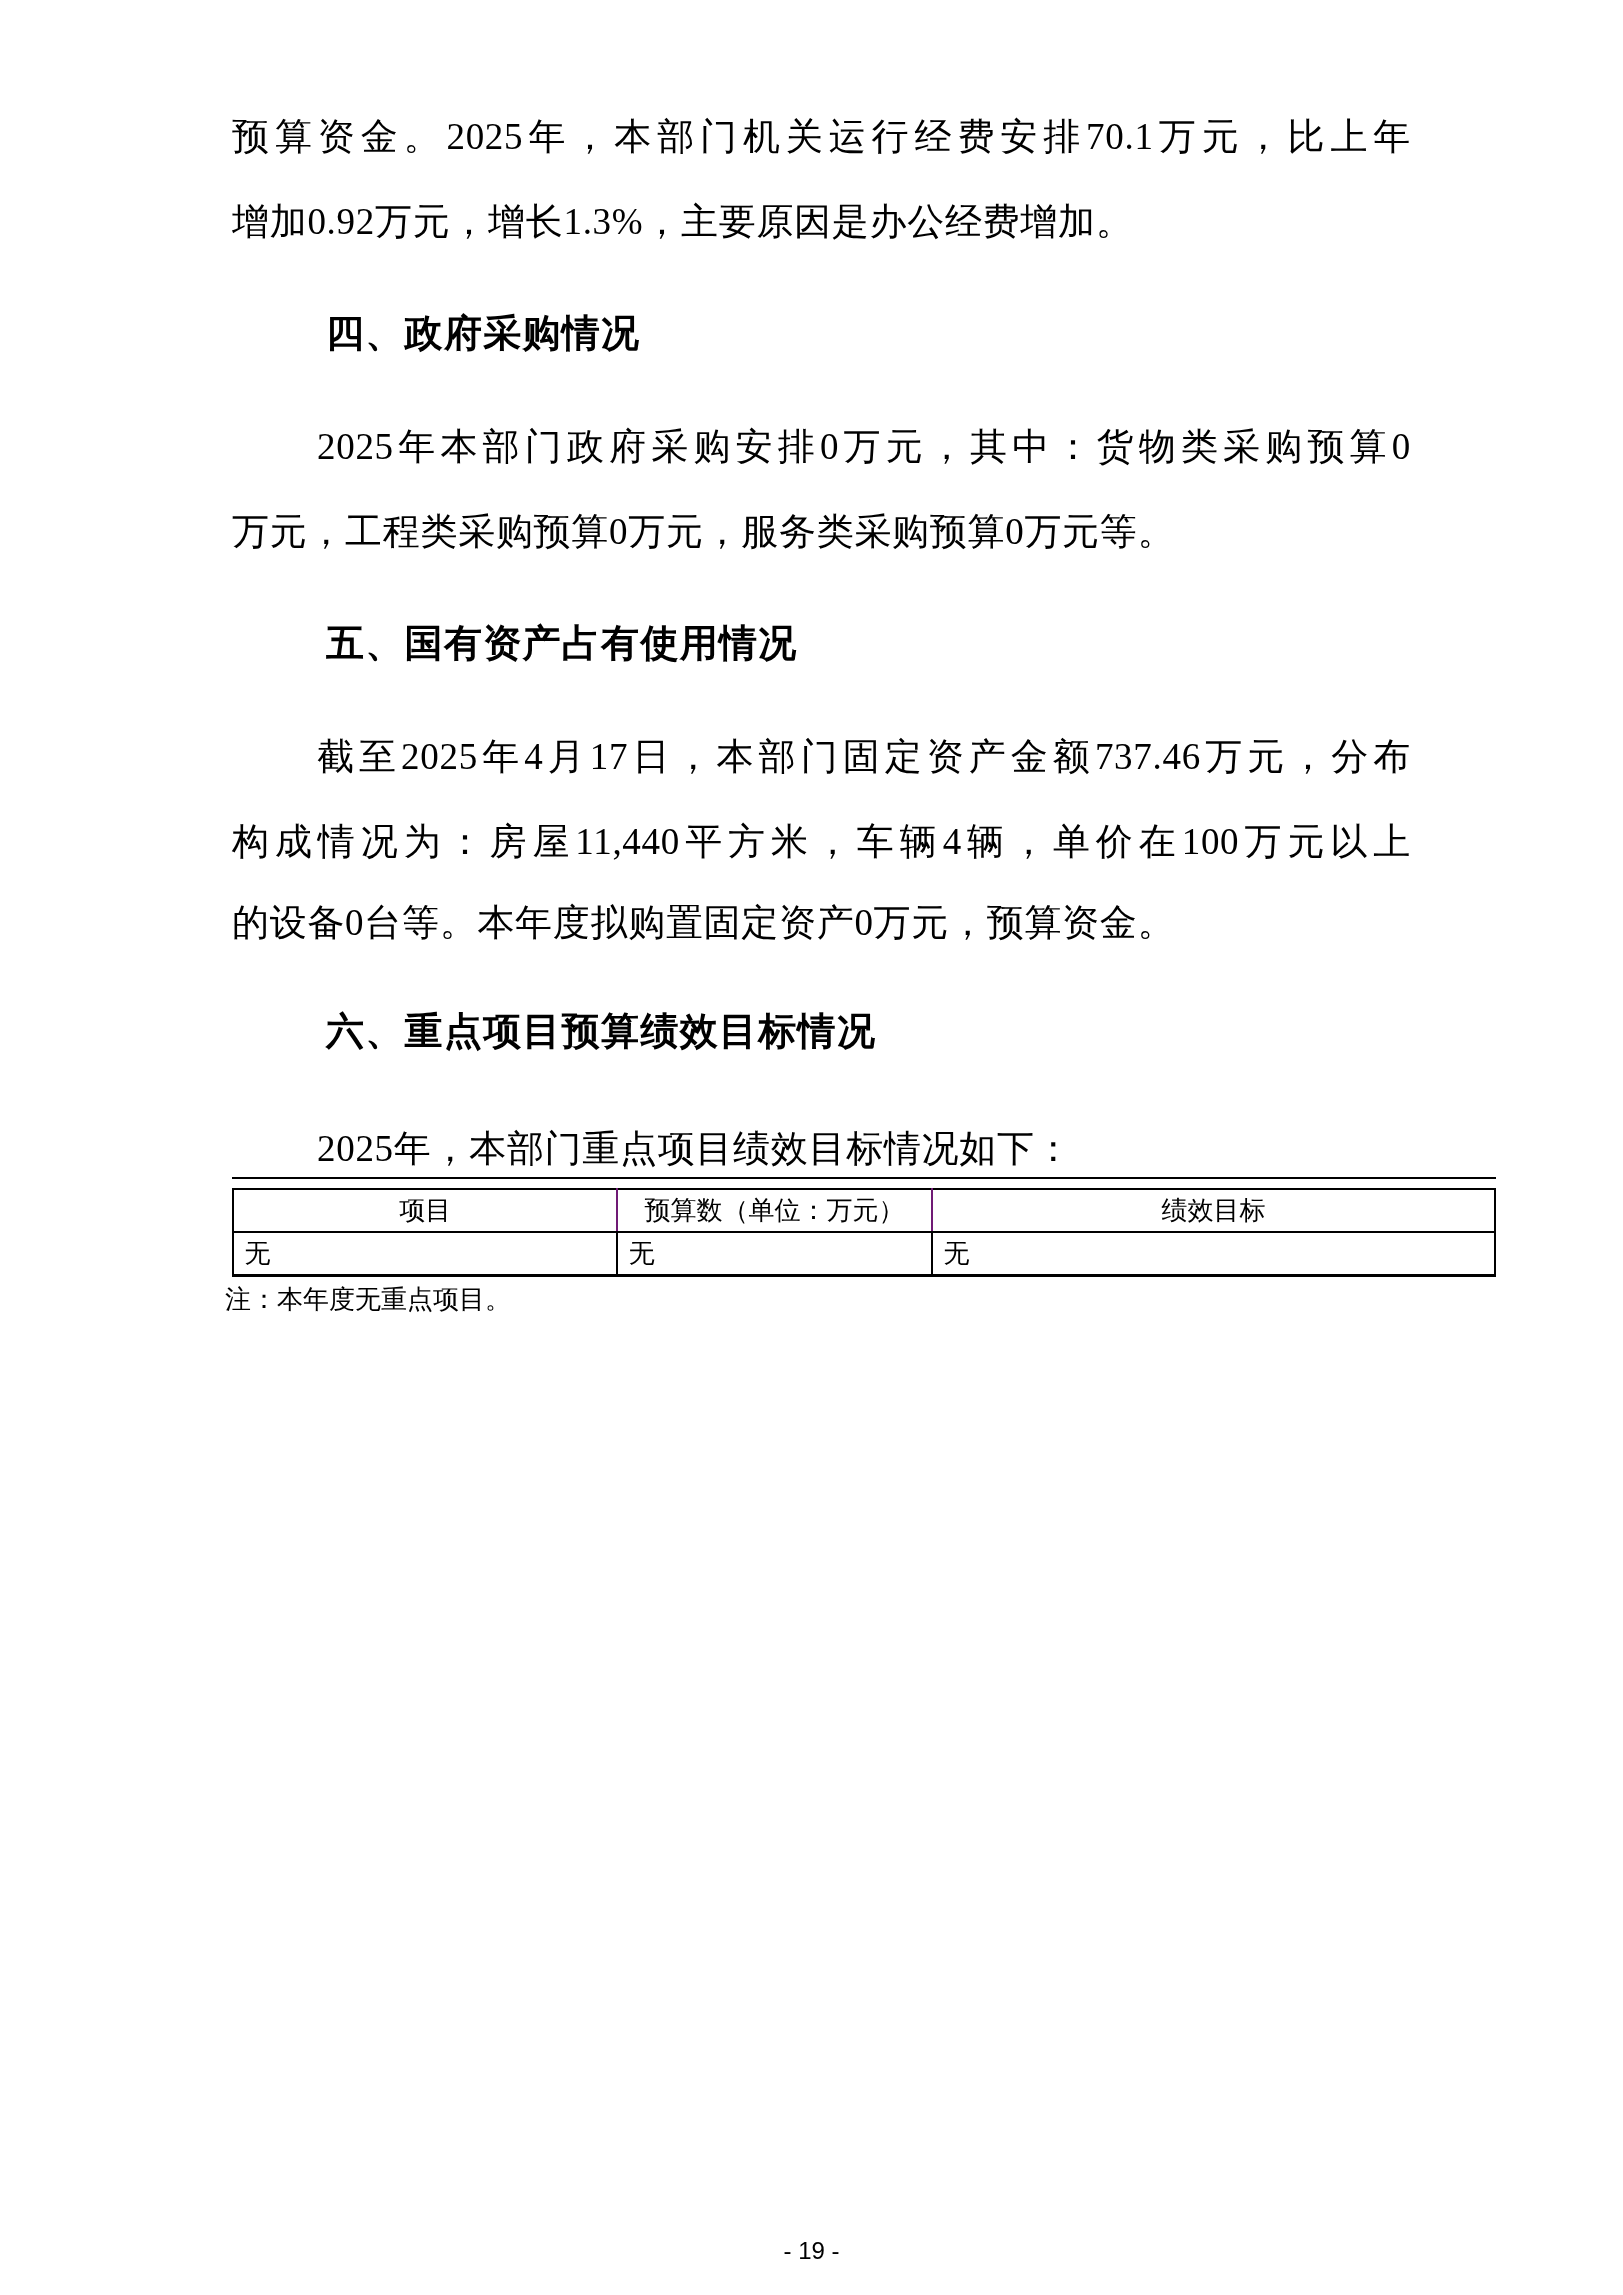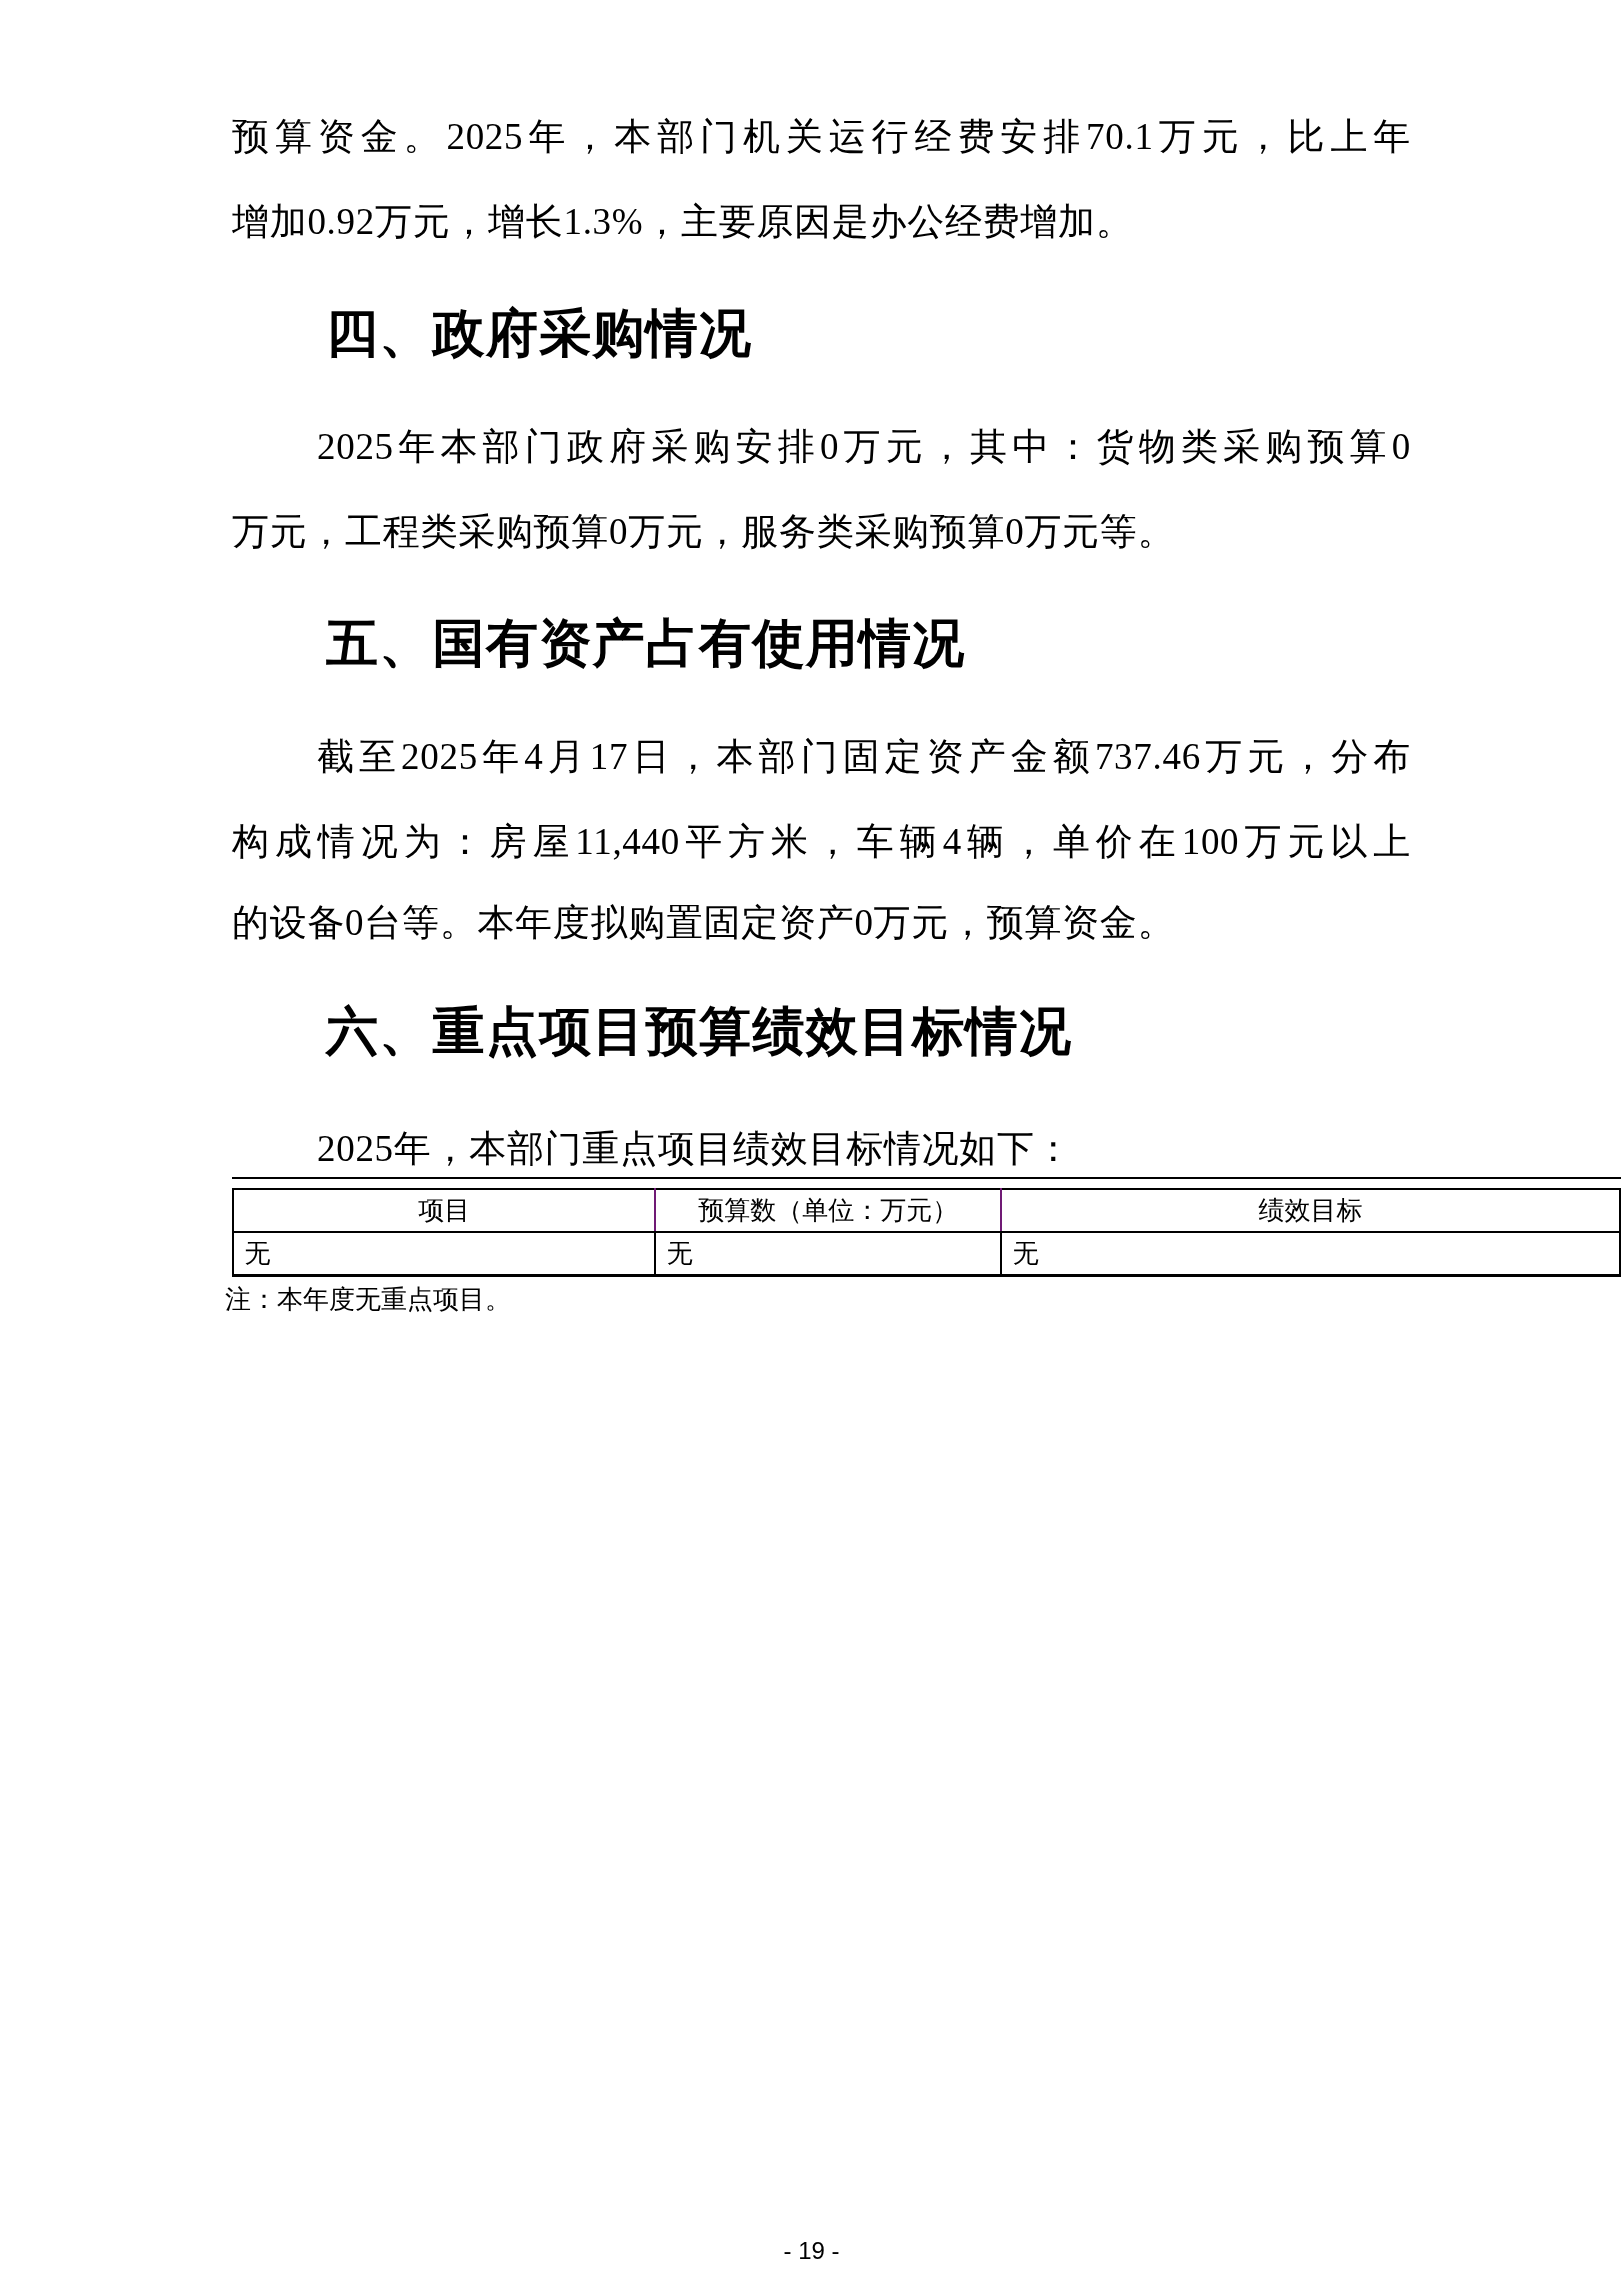--- a/index.html
+++ b/index.html
@@ -26,31 +26,31 @@
     text-align: right;
   }
   .body-line.justified {
     text-align: justify;
     text-align-last: justify;
   }
   .heading-line {
     position: absolute;
     font-family: "Liberation Sans", "DejaVu Sans", sans-serif;
     font-weight: 700;
-    font-size: 52px;
+    font-size: 38px;
     line-height: 42px;
     color: #000000;
     white-space: nowrap;
     letter-spacing: 1.3px;
   }
   .table-wrap {
     position: absolute;
     left: 232px;
     top: 1177px;
-    width: 1389px;
+    width: 1264px;
   }
   .table-topline {
     height: 2px;
     background: #000000;
     margin-bottom: 9.2px;
   }
   table.kp-table {
     width: 100%;
     border-collapse: collapse;
     table-layout: fixed;

